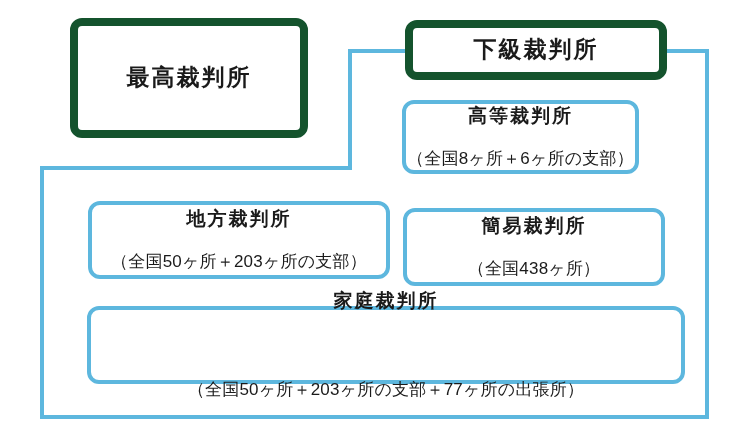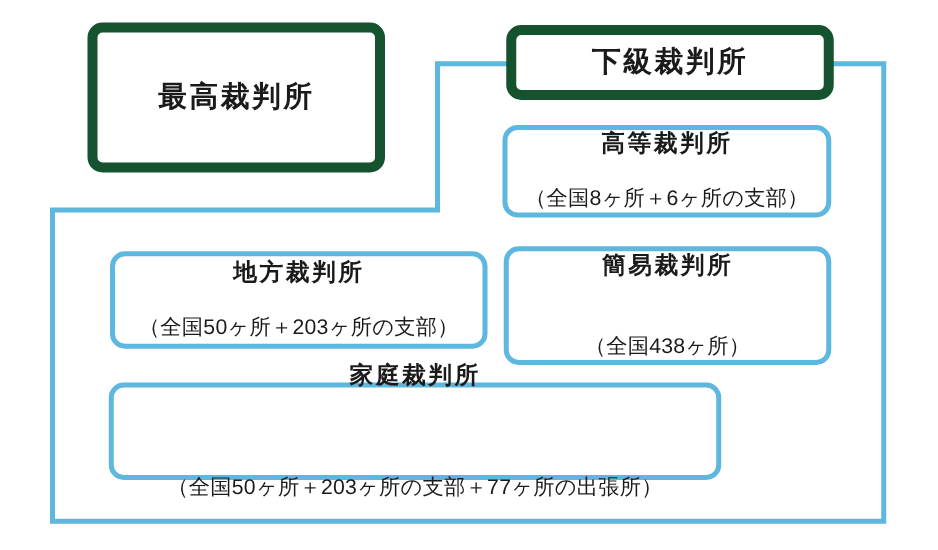--- a/index.html
+++ b/index.html
@@ -51,24 +51,24 @@
   }
   .subtitle-sm {
     font-size: 17px;
     font-weight: 500;
     letter-spacing: 0.2px;
     margin-top: 19px;
   }
 
   #box-supreme  { left: 70px;  top: 18px;  width: 238px; height: 120px; }
   #box-lower    { left: 405px; top: 20px;  width: 262px; height: 60px;  }
-  #box-high     { left: 402px; top: 100px; width: 263px; height: 74px;  }
+  #box-high     { left: 402px; top: 100px; width: 237px; height: 74px;  }
   #box-district { left: 88px;  top: 201px; width: 302px; height: 78px;  }
-  #box-summary  { left: 403px; top: 197px; width: 262px; height: 95px; justify-content: space-between;  }
-  #box-family   { left: 87px;  top: 306px; width: 490px; height: 78px; gap: 46px;  }
+  #box-summary  { left: 403px; top: 208px; width: 262px; height: 78px;  }
+  #box-family   { left: 87px;  top: 306px; width: 598px; height: 78px; gap: 46px;  }
 </style>
 </head>
 <body>
 
 <div class="canvas">
 
   <svg class="connector-svg" viewBox="0 0 750 440" xmlns="http://www.w3.org/2000/svg">
     <path d="M 408 51 L 350 51 L 350 168 L 42 168 L 42 417 L 707 417 L 707 51 L 664 51" fill="none" stroke="#5db7de" stroke-width="4" stroke-linejoin="miter"></path>
   </svg>
 

